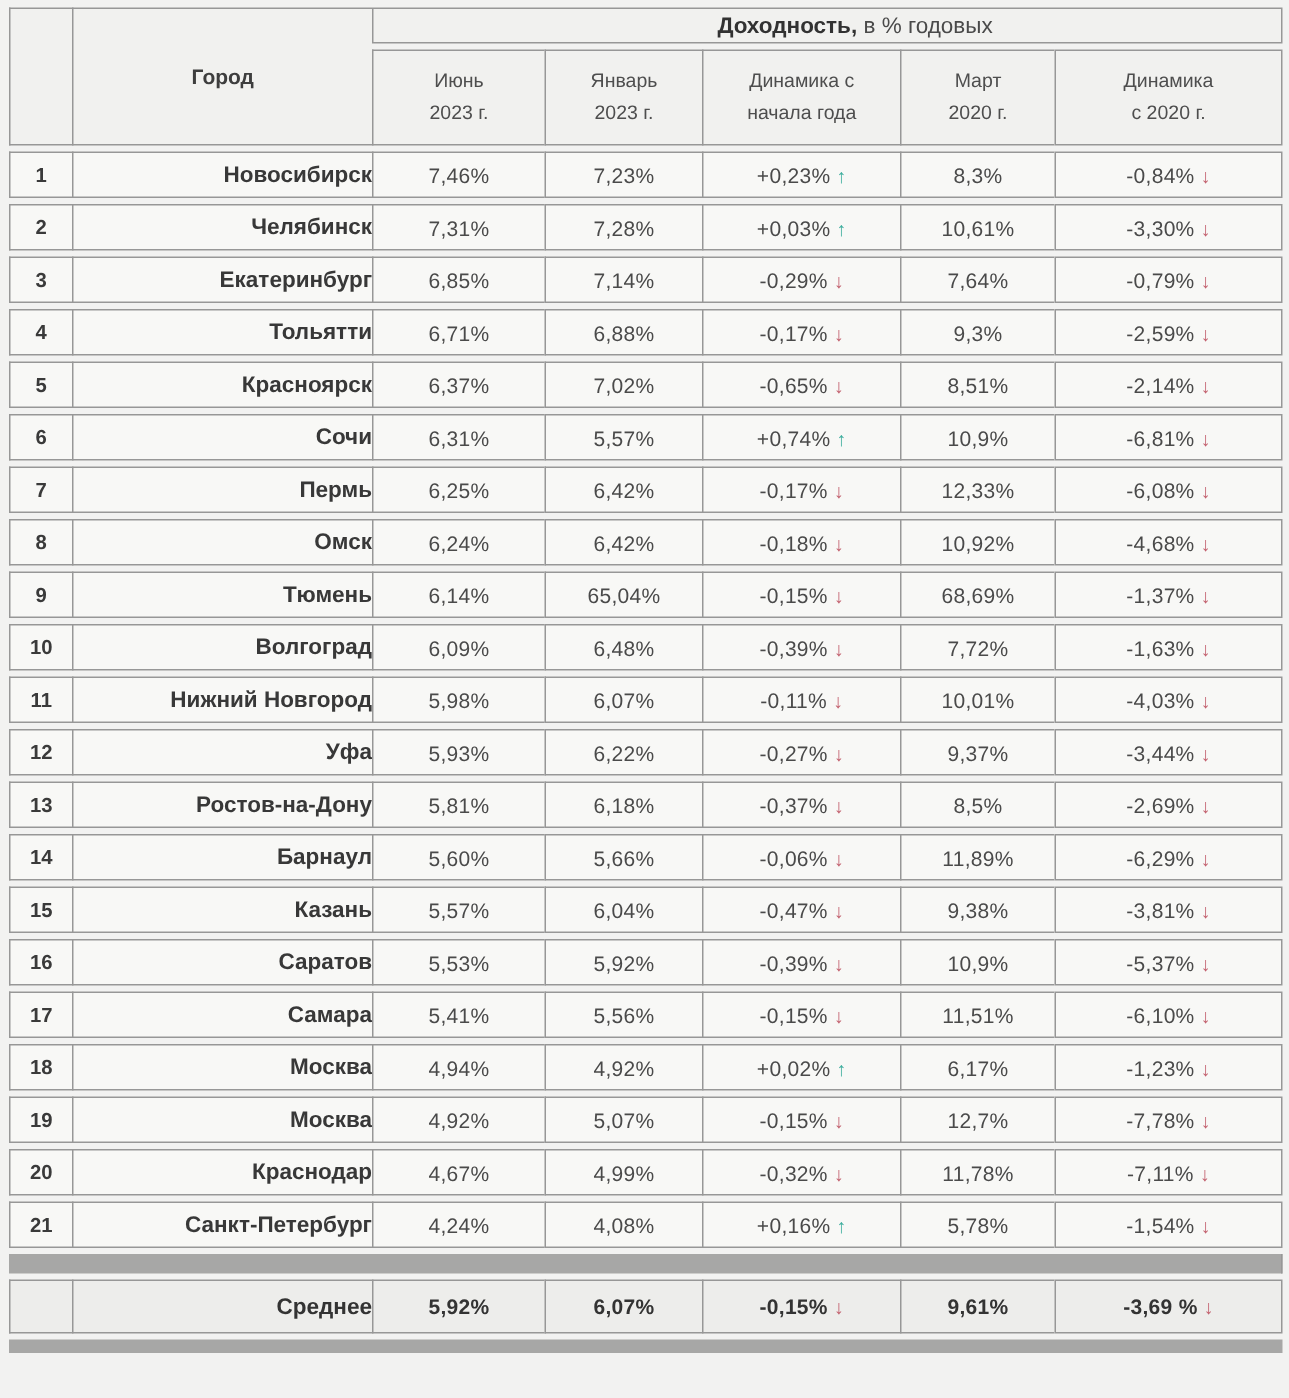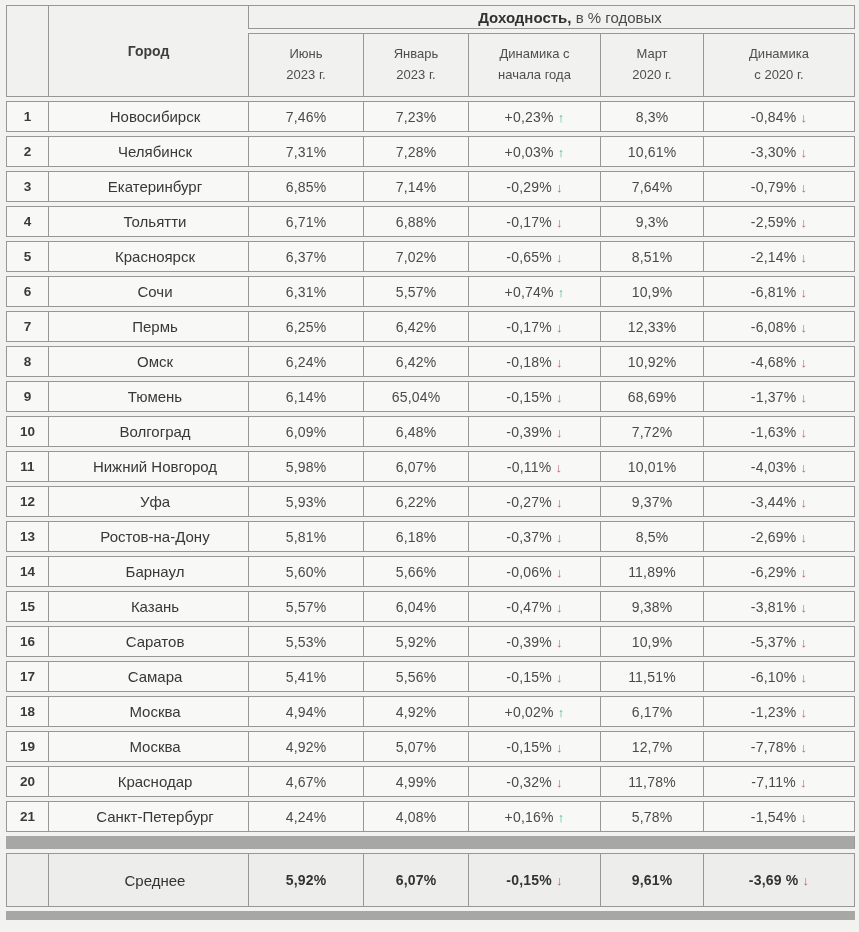--- a/index.html
+++ b/index.html
@@ -57,41 +57,41 @@
   }
   tbody td { background: #f8f8f6; vertical-align: middle; }
   .data-row td { height: 31px; }
   .num-cell {
     text-align: center;
     font-weight: bold;
     font-size: 13.5px;
     color: #3a3a3a;
   }
   .city-cell {
-    text-align: center;
+    text-align: right;
     padding-left: 13px;
-    font-weight: normal;
+    font-weight: bold;
     font-size: 15px;
     color: #383838;
   }
   .value-cell {
     text-align: center;
     font-size: 14px;
     color: #4a4a4a;
     letter-spacing: 0.2px;
   }
   .arrow { font-size: 13px; }
   .arrow.up { color: var(--up-color, #3fae9e); }
   .arrow.down { color: var(--down-color, #c2606e); }
   .separator-row td {
     border: none;
     background: #a7a7a6;
     height: 13px;
   }
-  .summary-row td { height: 54px; background: #ededeb; }
+  .summary-row td { height: 36px; background: #ededeb; }
   .summary-row .value-cell { font-weight: bold; color: #333; font-size: 14px; }
   .summary-row .city-cell { font-size: 15px; color: #333; }
   .bottom-band {
     margin-left: 6px;
     width: 849px;
     height: 9px;
     background: #a7a7a6;
   }
 </style>
 </head>

